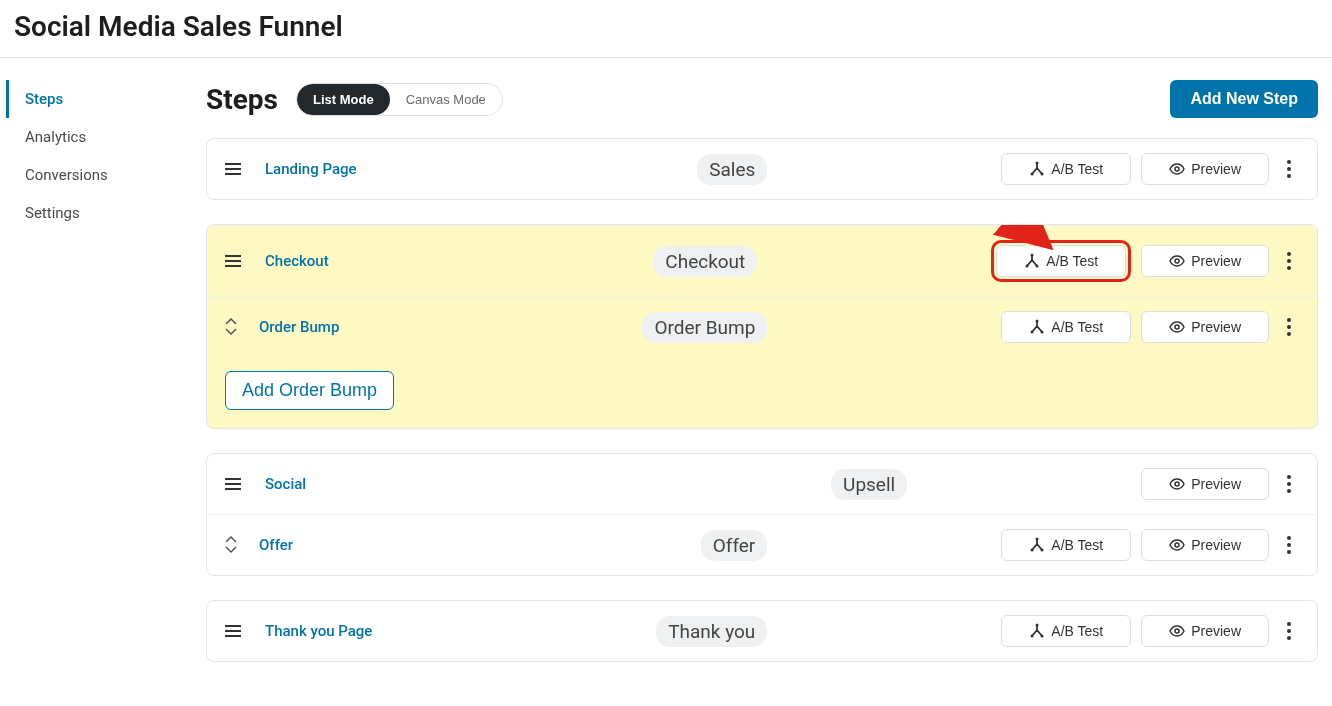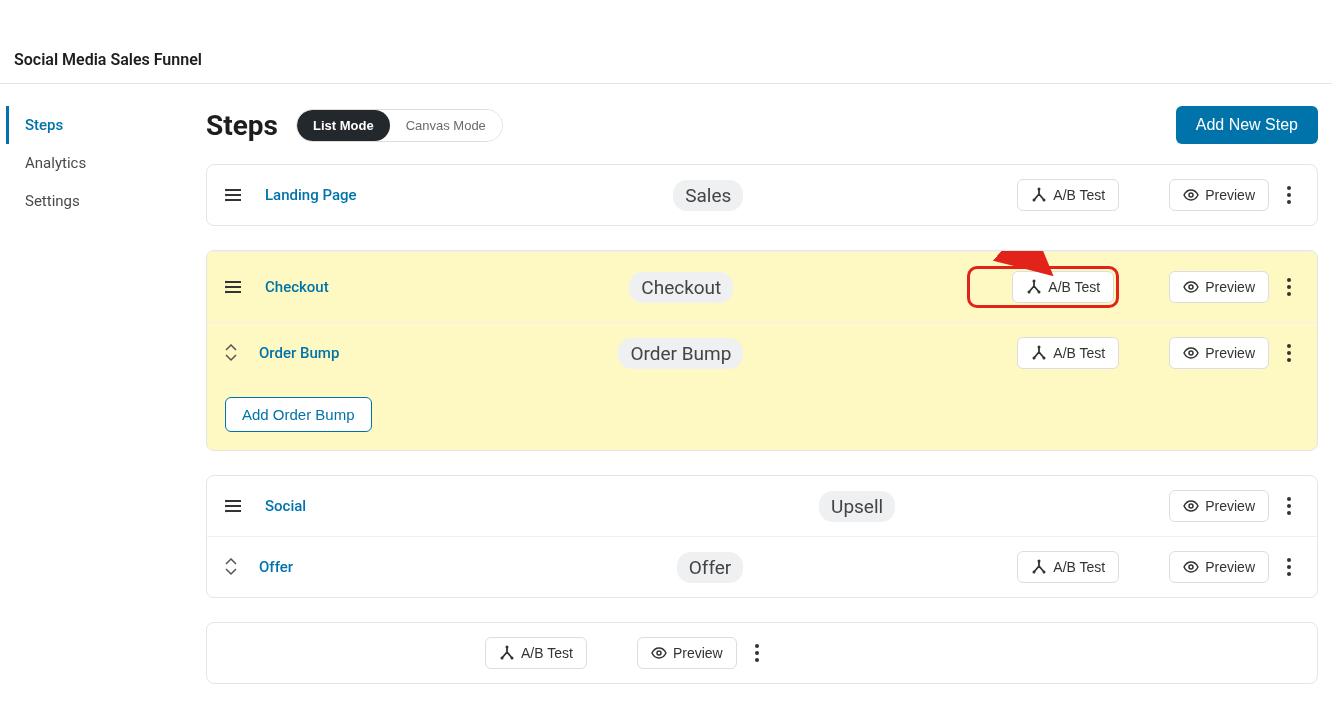--- a/index.html
+++ b/index.html
@@ -1,45 +1,45 @@
 <!DOCTYPE html>
 <html><head>
 <meta charset="utf-8">
 <style>
 * { box-sizing: border-box; margin: 0; padding: 0; }
 body { font-family: -apple-system, BlinkMacSystemFont, "Segoe UI", Roboto, sans-serif; background: #fff; color: #1e1e1e; width: 1332px; }
 .header { padding: 10px 14px 14px; border-bottom: 1px solid #e5e5e5; }
-.header h1 { font-size: 16px; font-weight: 600; margin-top: 40px; }
+.header h1 { font-size: 28px; font-weight: 600; }
 .layout { display: flex; }
 .sidebar { width: 200px; padding-top: 22px; padding-left: 6px; }
 .sidebar-item { display: block; padding: 10px 16px; font-size: 15px; color: #4a4a4a; border-left: 3px solid transparent; cursor: pointer; }
 .sidebar-item.active { color: #0073aa; border-left: 3px solid #0073aa; font-weight: 500; }
 .main { flex: 1; padding: 22px 14px 20px 6px; }
 .page-head { display: flex; align-items: center; gap: 18px; margin-bottom: 20px; }
 .page-title { font-size: 28px; font-weight: 700; }
 .mode-toggle { display: flex; border: 1px solid #ddd; border-radius: 20px; overflow: hidden; }
 .mode-btn { padding: 8px 16px; font-size: 13px; background: #fff; color: #6b6b6b; border: none; cursor: pointer; }
 .mode-btn.active { background: #23282d; color: #fff; font-weight: 600; border-radius: 20px; }
-.add-step { margin-left: auto; background: #0073aa; color: #fff; border: none; padding: 10px 20px; font-size: 16px; font-weight: 400; border-radius: 6px; cursor: pointer; }
+.add-step { margin-left: auto; background: #0073aa; color: #fff; border: none; padding: 10px 20px; font-size: 16px; font-weight: 700; border-radius: 6px; cursor: pointer; }
 .card { border: 1px solid #e5e5e5; border-radius: 8px; margin-bottom: 24px; overflow: hidden; }
 .card.highlighted { background: #fef9c3; }
 .step-row { display: flex; align-items: center; padding: 14px 18px; gap: 14px; border-top: 1px solid #f0f0f0; }
 .step-row:first-child { border-top: none; }
 .drag-handle { width: 18px; height: 18px; color: #333; display: flex; align-items: center; justify-content: center; cursor: grab; }
 .sort-arrows { display: flex; flex-direction: column; gap: 2px; color: #555; cursor: pointer; }
 .sort-arrows svg { width: 12px; height: 8px; }
 .step-name { color: #0073aa; font-size: 15px; font-weight: 500; cursor: pointer; }
 .badge { background: #eef0f2; color: #444; padding: 4px 12px; border-radius: 14px; font-size: 19px; margin-left: auto; }
 .actions { display: flex; align-items: center; gap: 10px; margin-left: 220px; }
-.btn { display: flex; align-items: flex-end; gap: 6px; border: 1px solid #ddd; background: #fff; padding: 7px 13px; border-radius: 6px; font-size: 14px; color: #333; cursor: pointer; margin-left: 40px; }
+.btn { display: flex; align-items: flex-end; gap: 6px; border: 1px solid #ddd; background: #fff; padding: 7px 27px; border-radius: 6px; font-size: 14px; color: #333; cursor: pointer; }
 .btn svg { width: 16px; height: 16px; }
 .more-btn { display: flex; flex-direction: column; gap: 3px; padding: 4px 8px; cursor: pointer; }
 .more-btn span { width: 4px; height: 4px; background: #333; border-radius: 50%; }
 .add-sub { padding: 14px 18px 18px; }
-.btn-outline { border: 1.5px solid #0073aa; color: #0073aa; background: #fff; padding: 8px 16px; border-radius: 6px; font-size: 15px; cursor: pointer; }
+.btn-outline { border: 1.5px solid #0073aa; color: #0073aa; background: #fff; padding: 8px 16px; border-radius: 6px; font-size: 18px; cursor: pointer; }
 .ab-highlight { border: 3px solid #e2231a; border-radius: 10px; padding: 2px; }
 .annotation-arrow { position: absolute; pointer-events: none; }
 .step-label-area { display: flex; align-items: center; gap: 22px; flex: 1; }
 </style>
 </head>
 <body>
 
 <svg width="0" height="0" style="position:absolute">
   <defs>
     <g id="icon-drag">
@@ -68,20 +68,21 @@
 </svg>
 
 <div class="header">
   <h1>Social Media Sales Funnel</h1>
 </div>
 
 <div class="layout">
   <nav class="sidebar">
     <a class="sidebar-item active">Steps</a>
     <a class="sidebar-item">Analytics</a>
+    <a class="sidebar-item">Conversions</a>
     <a class="sidebar-item">Settings</a>
   </nav>
 
   <main class="main">
     <div class="page-head">
       <div class="page-title">Steps</div>
       <div class="mode-toggle">
         <button class="mode-btn active">List Mode</button>
         <button class="mode-btn">Canvas Mode</button>
       </div>
@@ -261,20 +262,29 @@
               <span></span>
               <span></span>
             </div>
         </div>
       </div>
 
     </div>
 
     <div class="card">
       <div class="step-row">
+        <div class="step-label-area">
+          <span class="drag-handle">
+              <svg viewBox="0 0 18 16">
+                <use href="#icon-drag"></use>
+              </svg>
+            </span>
+          <a class="step-name">Thank you Page</a>
+          <span class="badge">Thank you</span>
+        </div>
         <div class="actions">
           <button class="btn">
               <svg viewBox="0 0 16 16">
                 <use href="#icon-split"></use>
               </svg>
               <span>A/B Test</span>
             </button>
           <button class="btn">
               <svg viewBox="0 0 16 16">
                 <use href="#icon-eye"></use>

